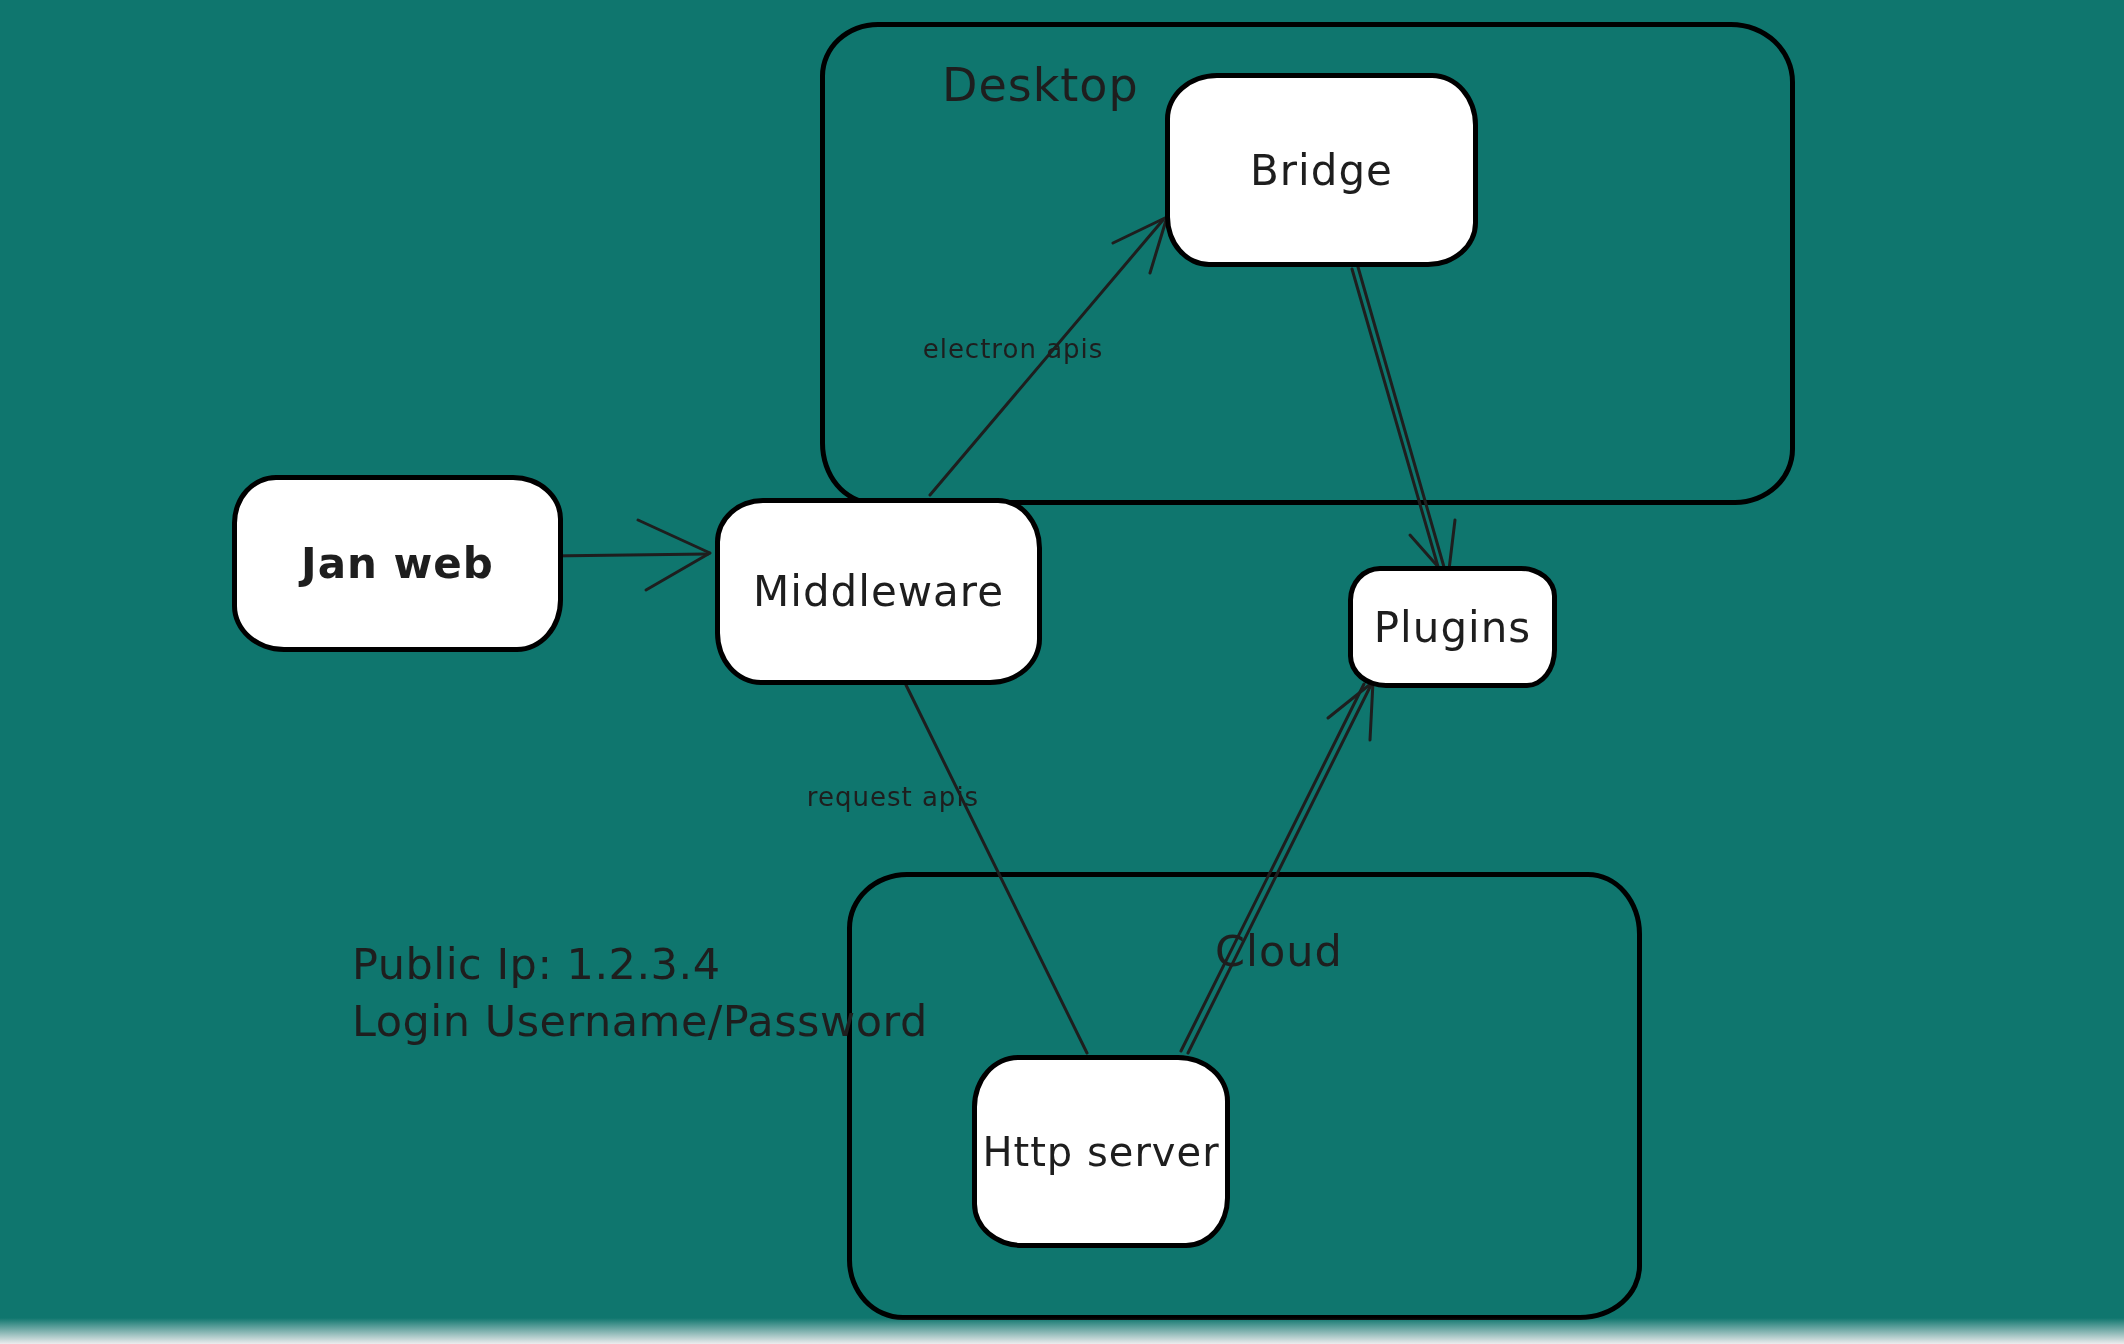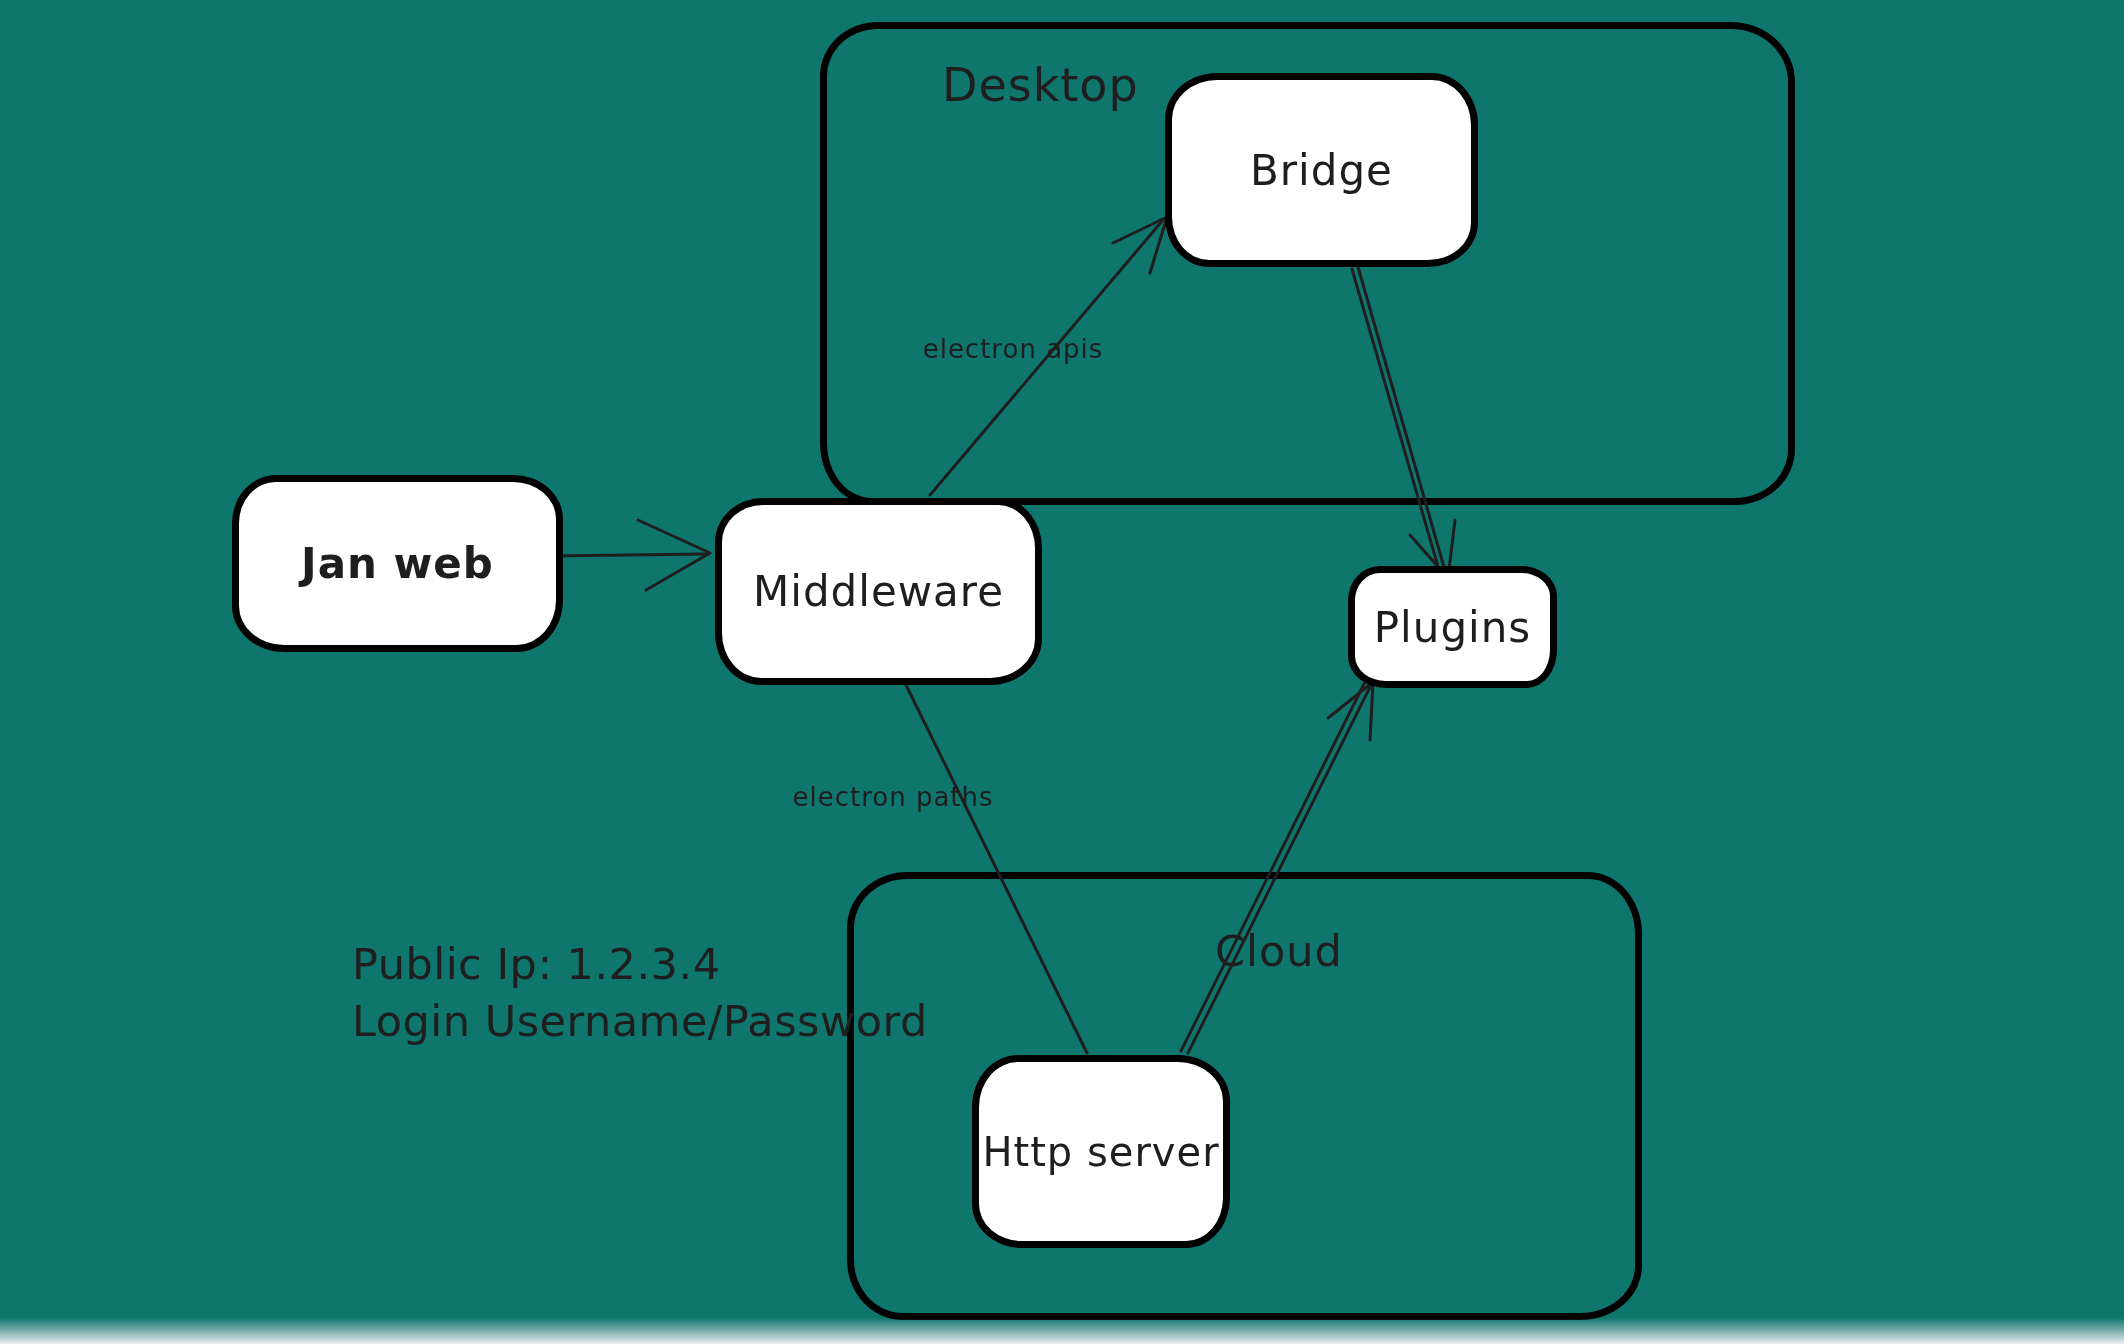--- a/index.html
+++ b/index.html
@@ -7,21 +7,21 @@
     position: relative;
     width: 2124px;
     height: 1344px;
     background: #0f766e;
     overflow: hidden;
     font-family: "DejaVu Sans", sans-serif;
     color: #1e1e1e;
   }
   .box {
     position: absolute;
-    border: 7px solid #000000;
+    border: 5px solid #000000;
     background: transparent;
     box-sizing: border-box;
   }
   .node {
     display: flex;
     align-items: center;
     justify-content: center;
     background: #ffffff;
   }
   .node .label {
@@ -135,21 +135,21 @@
     <span class="label" style="font-size:40px;">Http server</span>
   </div>
 
   <div class="box node" style="left:1348px; top:566px; width:209px; height:122px;
               border-radius: 32px 36px 30px 38px / 34px 30px 38px 32px;">
     <span class="label">Plugins</span>
   </div>
 
   <div class="edge-label" style="left:858px; top:334px; width:310px;">electron apis</div>
 
-  <div class="edge-label" style="left:738px; top:782px; width:310px;">electron paths</div>
+  <div class="edge-label" style="left:738px; top:782px; width:310px;">request apis</div>
 
   <div class="note">
     <div>Public Ip: 1.2.3.4</div>
     <div>Login Username/Password</div>
   </div>
 
   <div id="bottom-fade"></div>
 
 </div>
 

